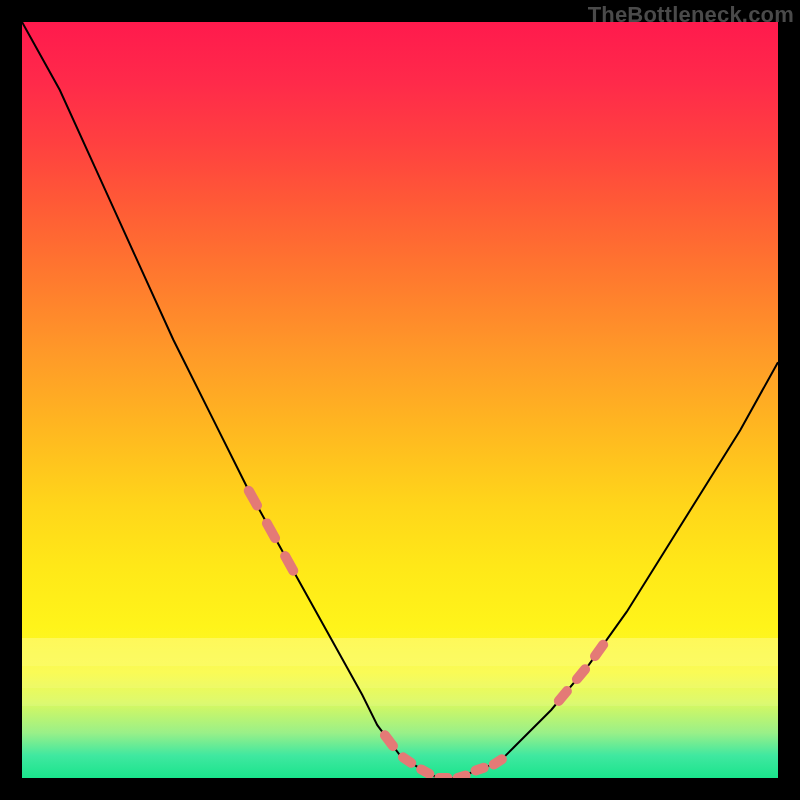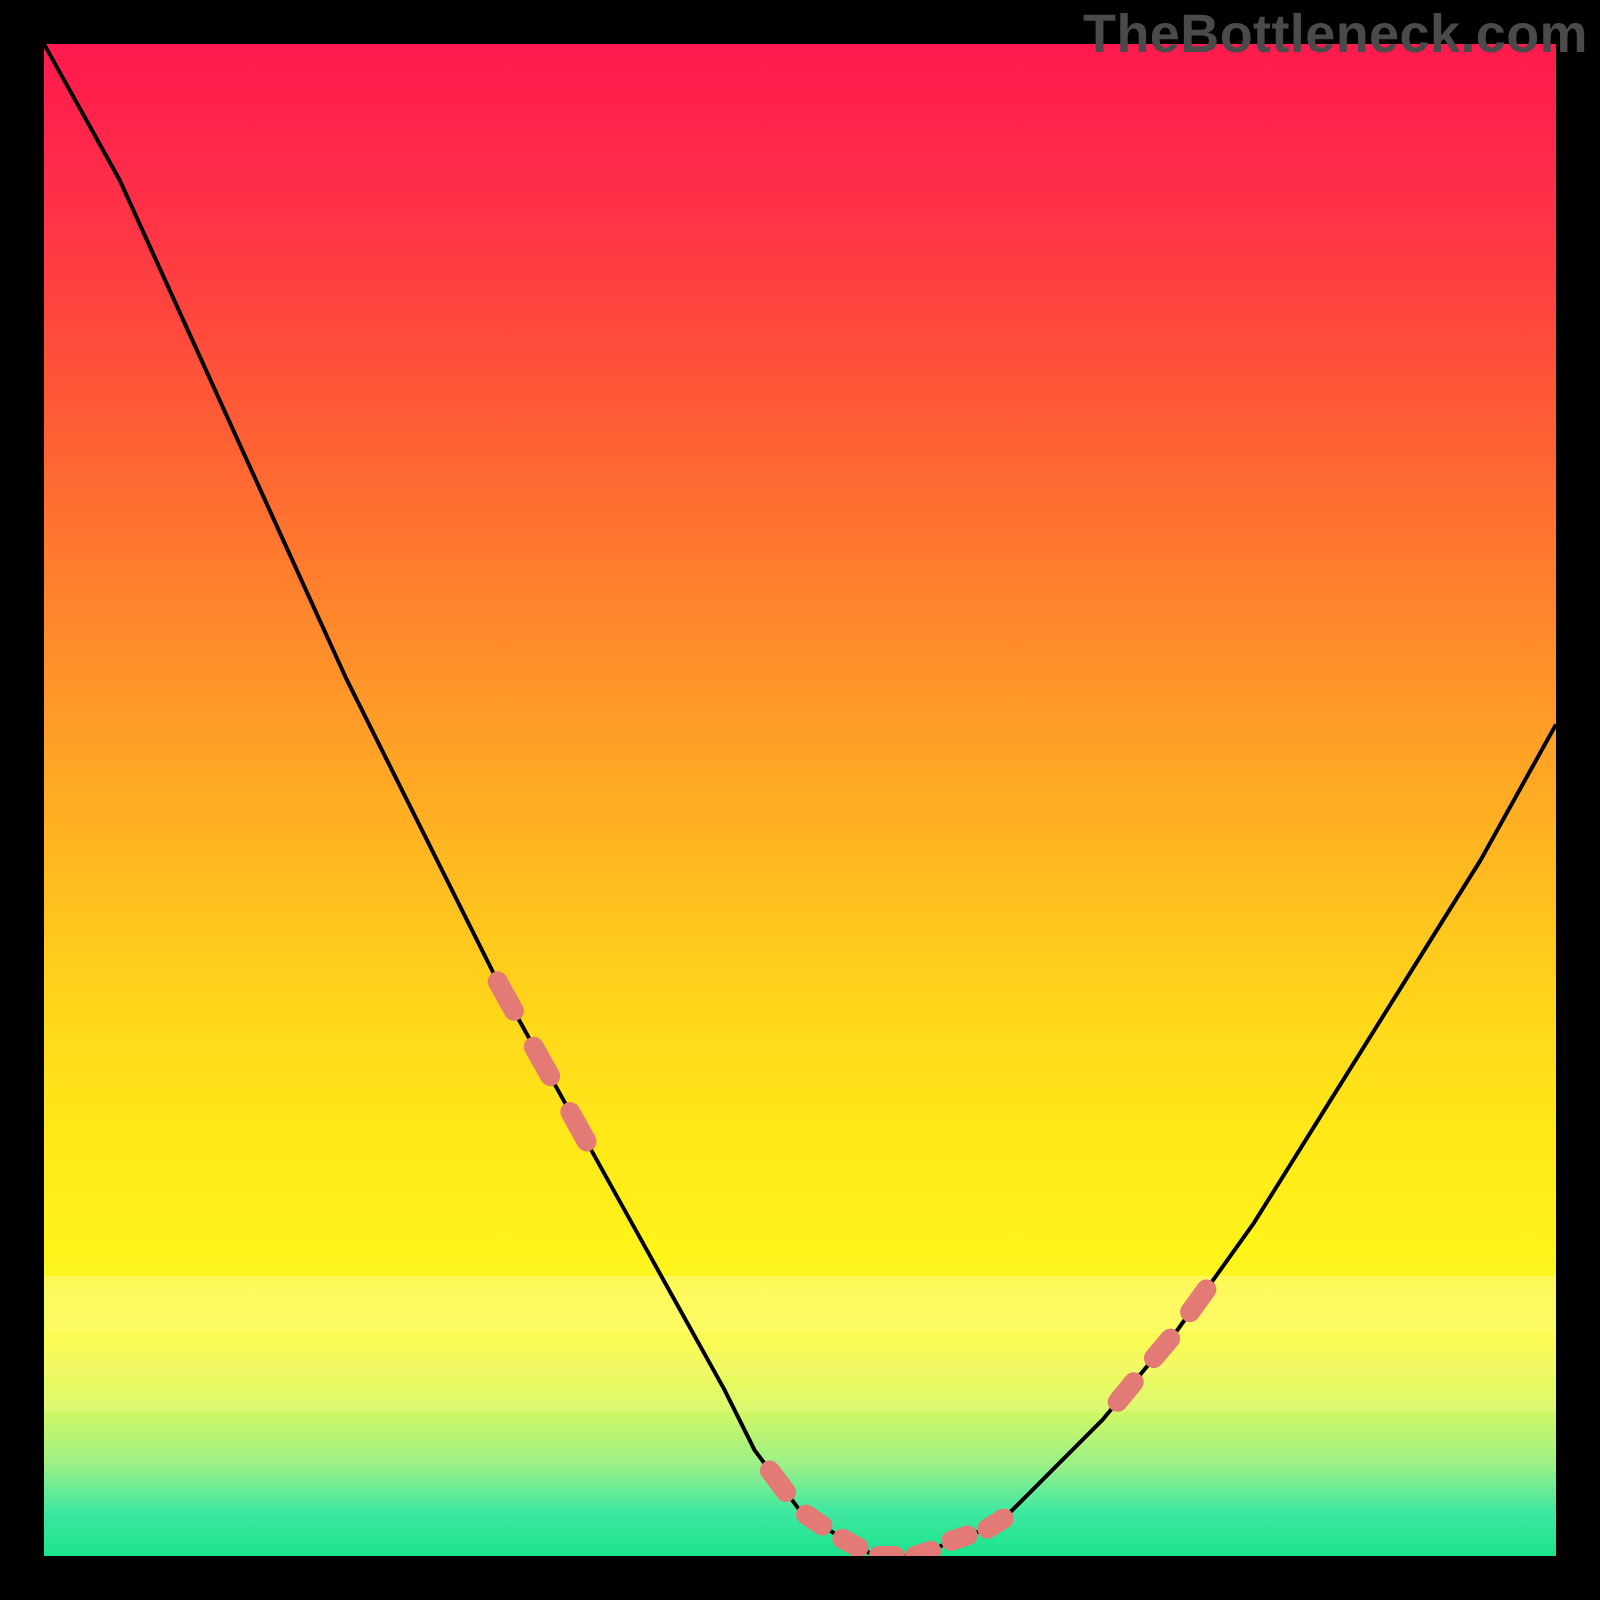--- a/index.html
+++ b/index.html
@@ -55,21 +55,21 @@
   .curve {
     position: absolute;
     left: 0;
     top: 0;
   }
   .watermark {
     position: absolute;
     top: 2px;
     right: 6px;
     font-family: Arial, Helvetica, sans-serif;
-    font-size: 27px;
+    font-size: 22px;
     font-weight: bold;
     color: #4a4a4a;
     letter-spacing: 0.2px;
   }
 </style>
 </head>
 <body>
 
 <div class="frame">
   <div class="plot"></div>

